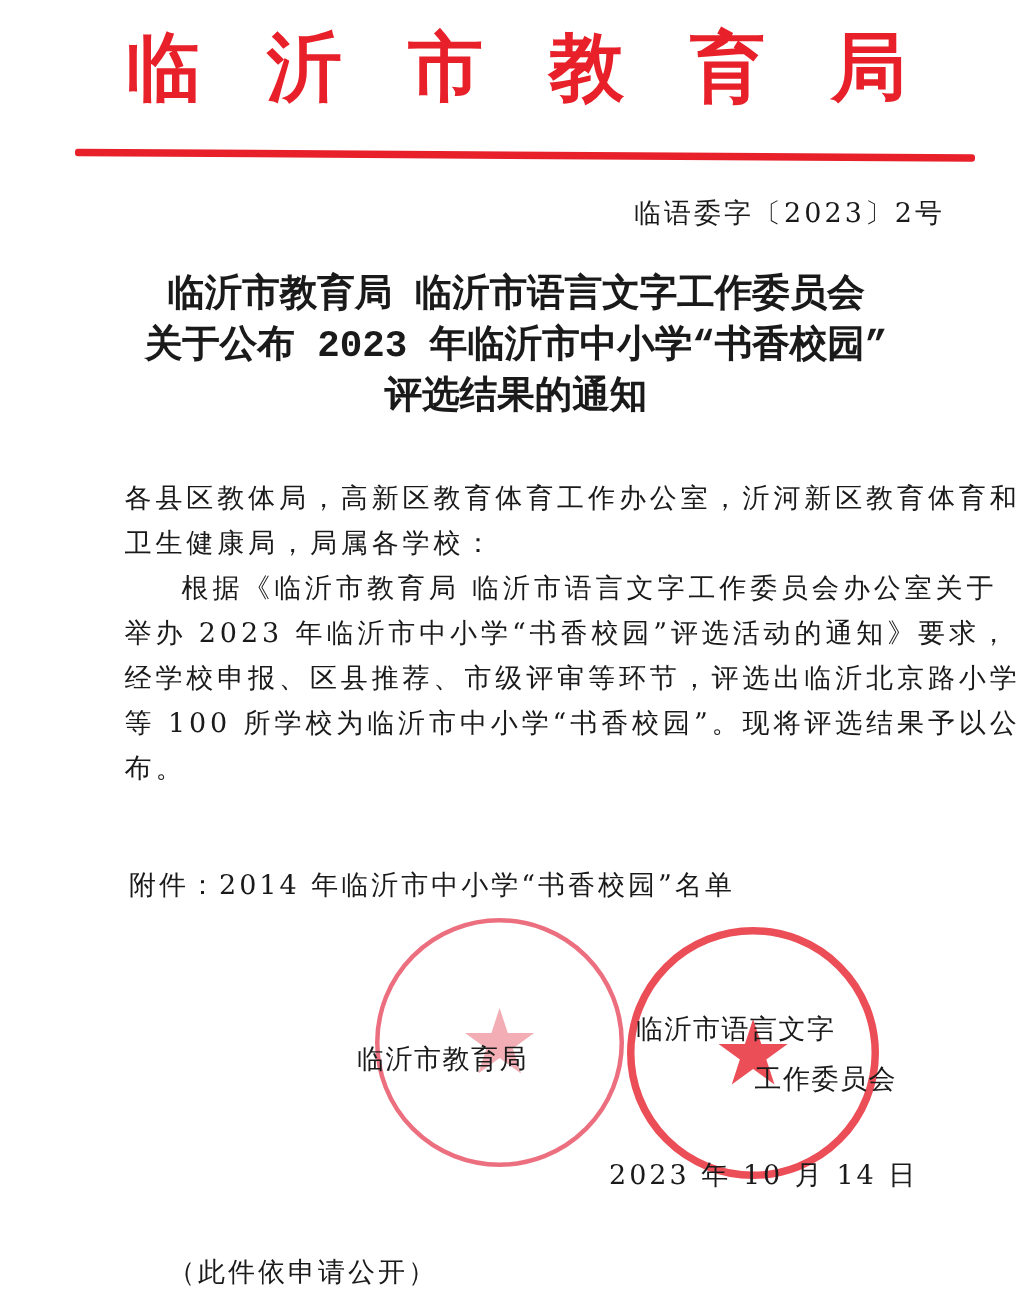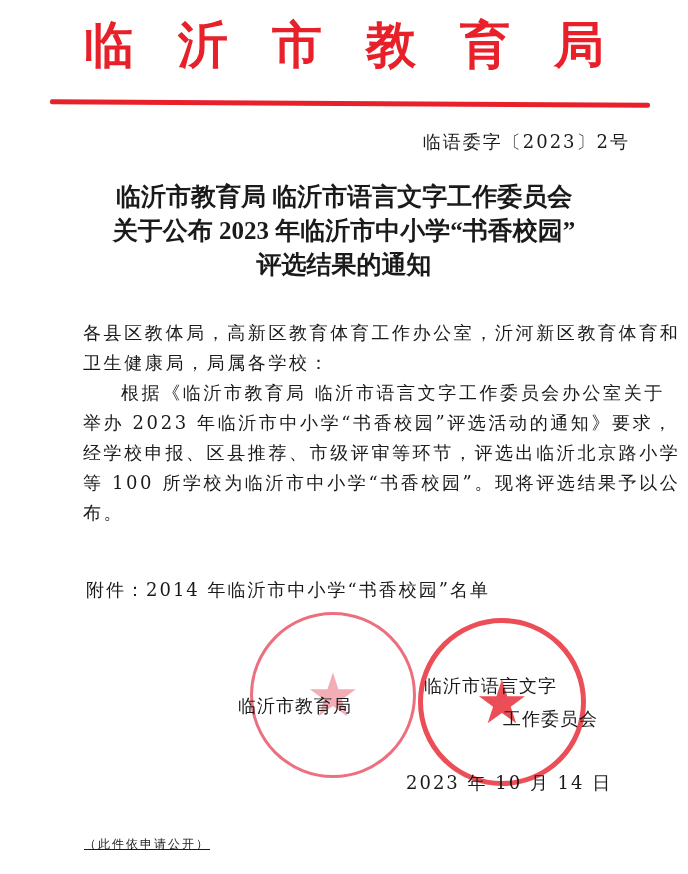--- a/index.html
+++ b/index.html
@@ -2,35 +2,35 @@
 <html><head>
 <meta charset="utf-8">
 <style>
   html,body{margin:0;padding:0;background:#fff;}
   body{width:688px;height:874px;position:relative;overflow:hidden;font-family:"DejaVu Serif","Liberation Serif",serif;color:#1a1a1a;}
   .abs{position:absolute;}
   .masthead{left:0;top:10px;width:688px;height:70px;display:flex;justify-content:center;}
   .masthead span{font-size:50px;font-weight:bold;color:#e8202a;line-height:70px;margin:0 22px;font-family:"DejaVu Serif",serif;}
   .redline{left:50px;top:101px;width:600px;height:5px;background:#e8202a;transform:rotate(0.35deg);border-radius:2px;}
   .docnum{right:58px;top:130px;font-size:18px;letter-spacing:2px;}
-  .title{left:0;top:180px;width:688px;text-align:center;font-size:25px;font-weight:bold;line-height:34px;font-family:Liberation Serif, serif;}
+  .title{left:0;top:180px;width:688px;text-align:center;font-size:25px;font-weight:bold;line-height:34px;font-family:Liberation Mono, monospace;}
   .body{left:47px;top:318px;width:600px;font-size:18px;line-height:30px;letter-spacing:2.6px;margin-left:36px;}
   .body p{margin:0;}
   .indent{text-indent:38px;}
   .attach{left:86px;top:578px;font-size:18px;letter-spacing:2px;}
   .seal{border:3px solid #e8303a;border-radius:50%;opacity:0.85;}
   .seal1{left:250px;top:612px;width:160px;height:160px;border-color:#e9576a;}
   .seal2{left:418px;top:618px;width:158px;height:158px;border-width:5px;}
   .star{position:absolute;left:50%;top:50%;transform:translate(-50%,-50%);color:#f0a0a8;font-size:60px;}
   .seal2 .star{color:#e8303a;}
   .sign1{left:238px;top:674px;font-size:18px;letter-spacing:1px;margin-top:20px;}
   .sign2{left:424px;top:674px;font-size:18px;letter-spacing:1px;}
   .sign3{left:455px;top:707px;font-size:18px;letter-spacing:1px;margin-left:48px;}
   .date{left:406px;top:771px;font-size:18px;letter-spacing:2px;}
-  .footnote{left:84px;top:836px;font-size:12px;letter-spacing:2px;text-decoration:underline;}
+  .footnote{left:112px;top:836px;font-size:18px;letter-spacing:2px;}
 </style>
 </head>
 <body>
 
 <div class="abs masthead">
   <span>临</span>
   <span>沂</span>
   <span>市</span>
   <span>教</span>
   <span>育</span>

